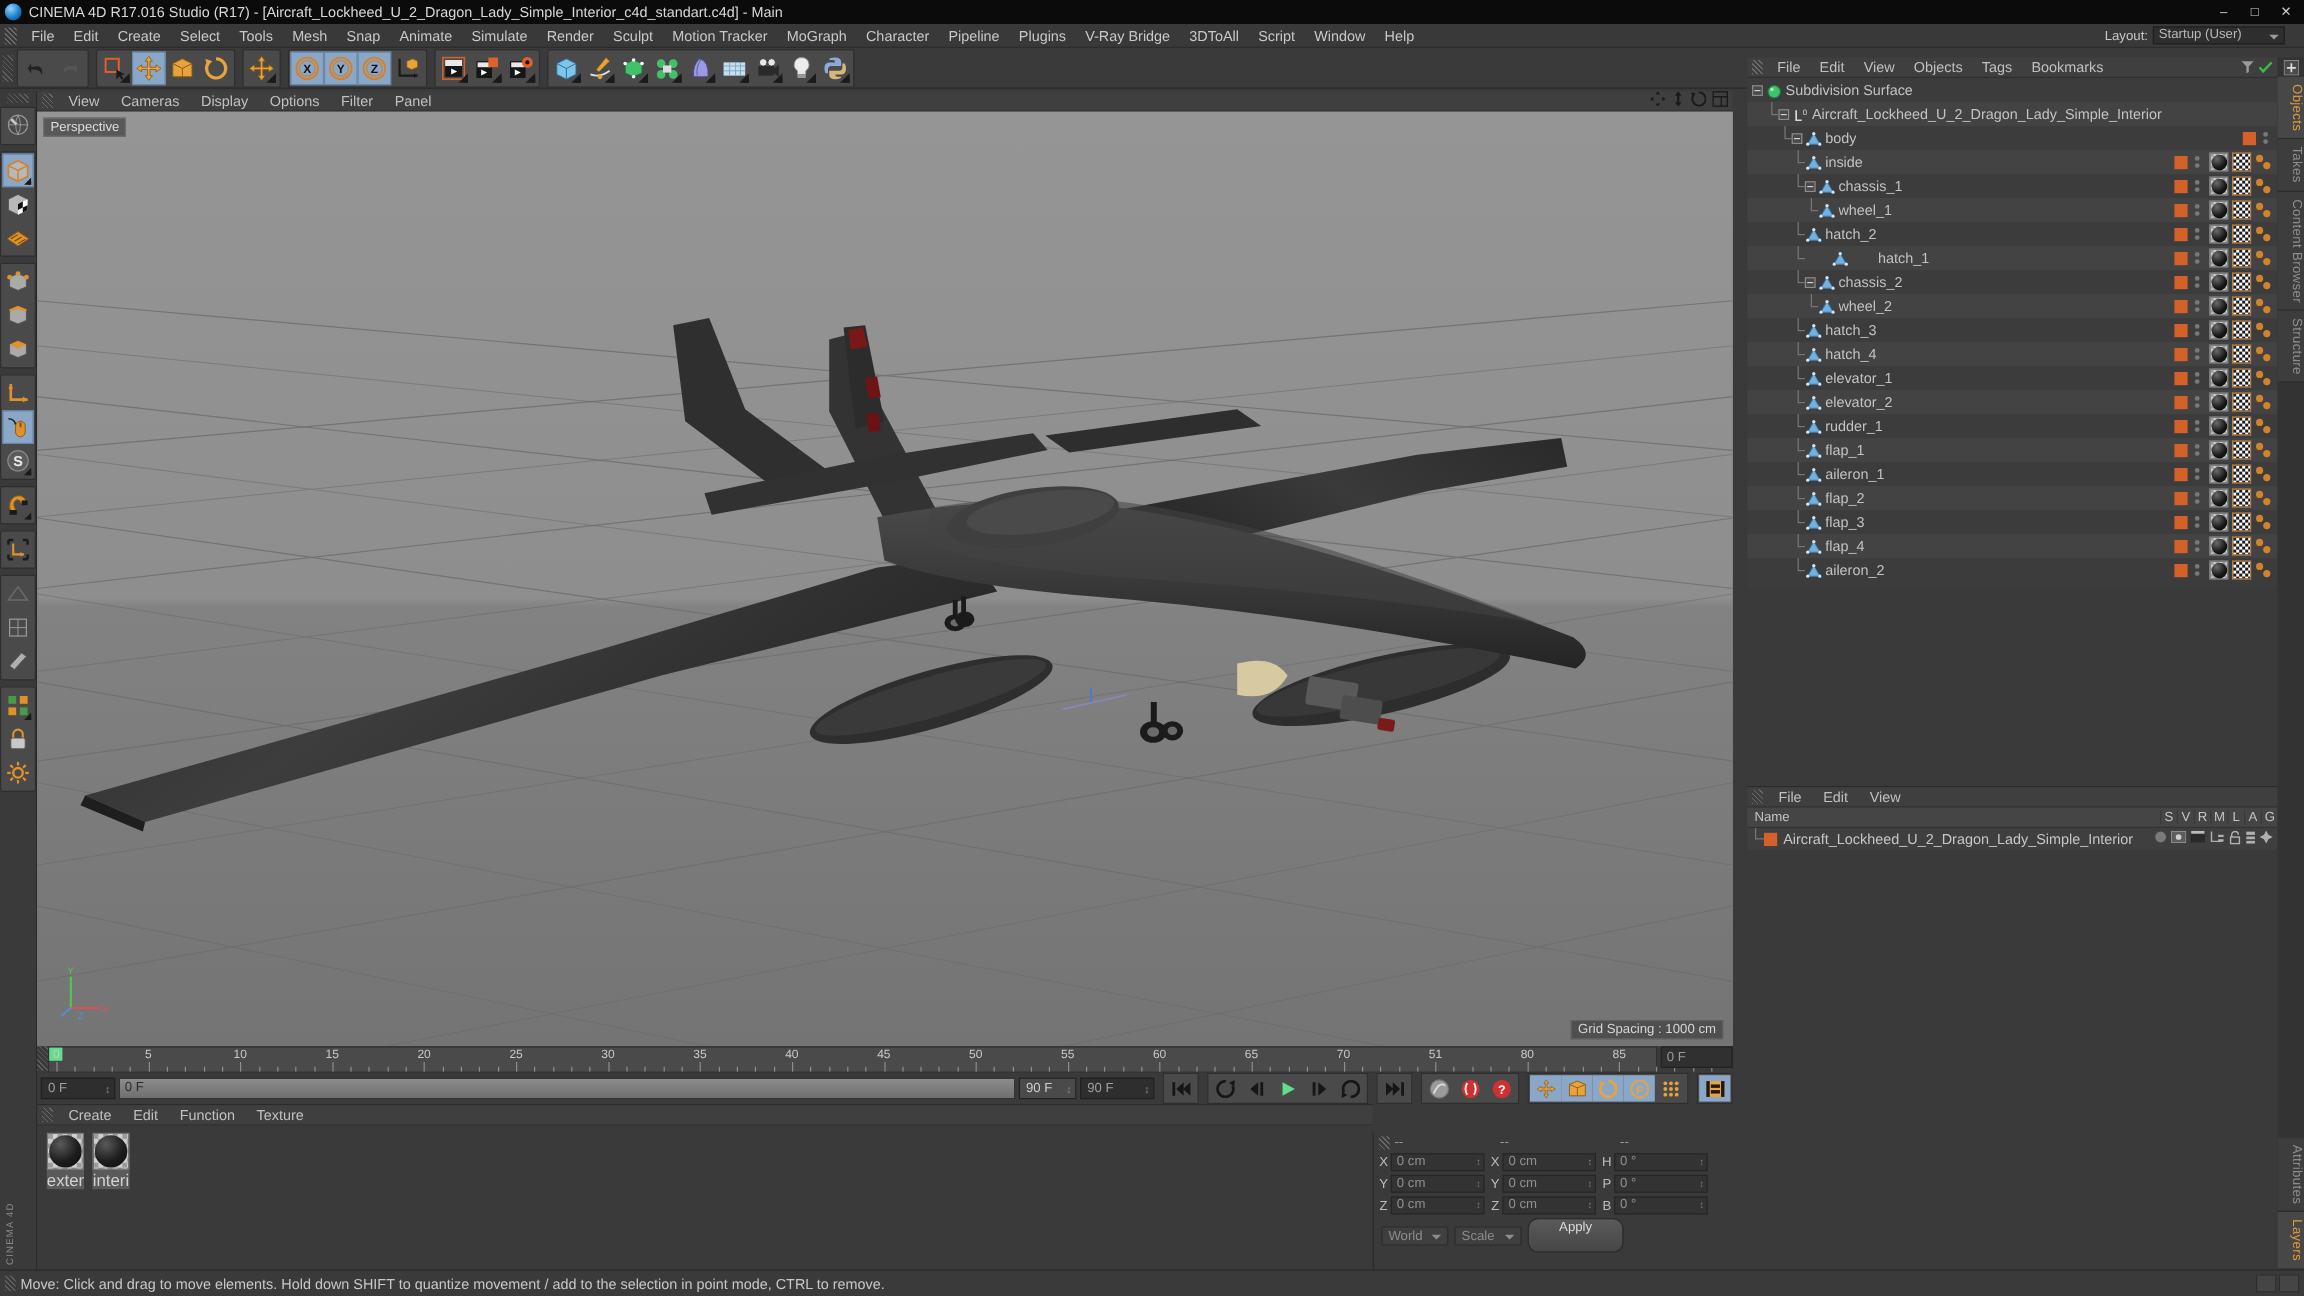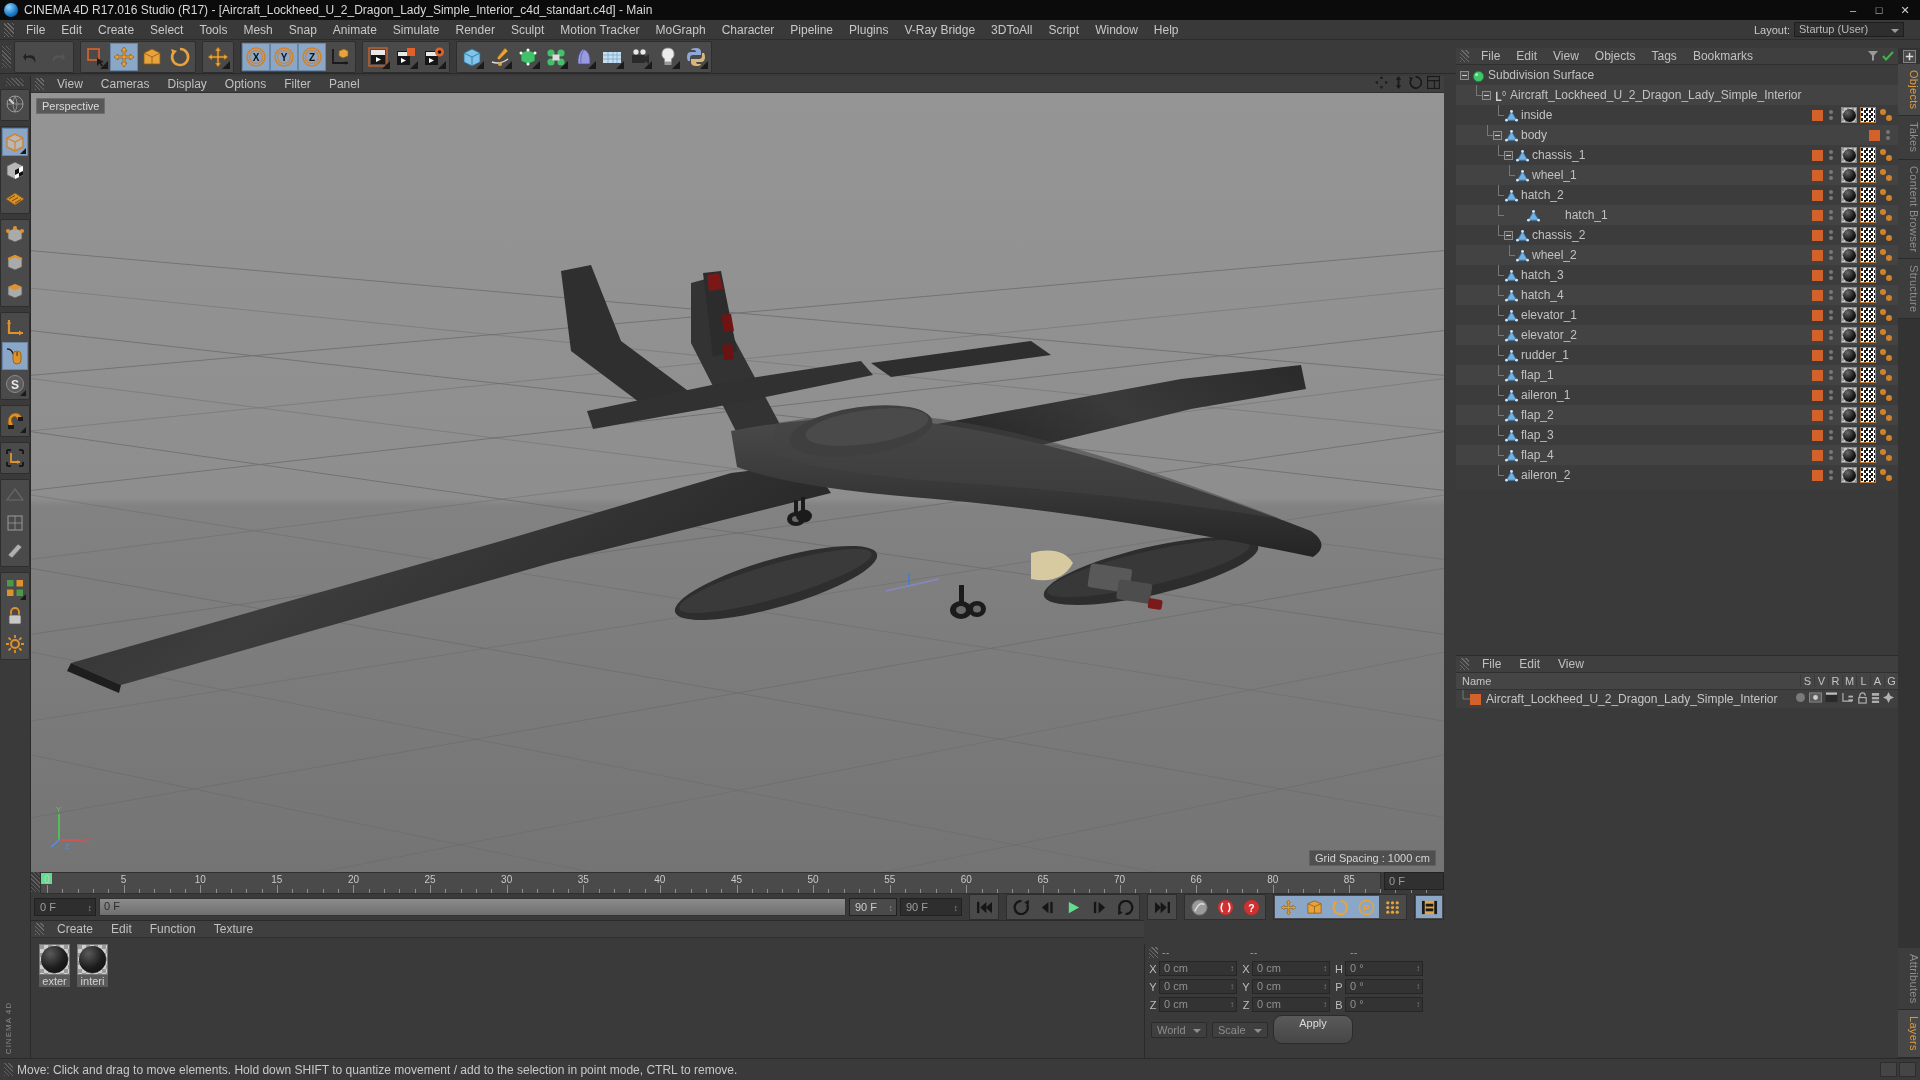--- a/index.html
+++ b/index.html
@@ -110,21 +110,21 @@
     background-image:repeating-linear-gradient(45deg,#6b6b6b 0 1px,transparent 1px 3px); }
   .matmenu a { color:#c0c0c0; padding:1px 9px; font-size:12px; text-decoration:none; }
   .matbody { position:absolute; left:0; top:17px; right:0; bottom:0; background:#3a3a3a; padding:6px 0 0 8px;
     display:flex; gap:7px; align-items:flex-start; }
   .matitem { width:31px; }
   .matsphere { width:31px;height:31px; border:1px solid #777;
     background:repeating-conic-gradient(#cfcfcf 0 25%, #9a9a9a 0 50%) 0 0/8px 8px;
     display:flex;align-items:center;justify-content:center; }
   .matsphere i { width:27px;height:27px;border-radius:50%;display:block;
     background:radial-gradient(circle at 34% 28%, #5a5a5a, #1d1d1d 55%, #0b0b0b); }
-  .matname { font-size:11px; color:#d2d2d2; background:#5a5a5a; text-align:center;
+  .matname { font-size:14px; color:#d2d2d2; background:#5a5a5a; text-align:center;
     width:31px; overflow:hidden; white-space:nowrap; }
 
   
   .coord { position:absolute; left:1144px; top:944px; width:300px; height:114px; background:#3a3a3a;
     border-left:1px solid #2a2a2a; }
   .coordhdr { height:16px; display:flex; align-items:center; color:#9a9a9a; font-size:11px; }
   .coordhdr .grip { width:9px;height:11px;margin:0 4px;
     background-image:repeating-linear-gradient(45deg,#6b6b6b 0 1px,transparent 1px 3px); }
   .coordhdr span { display:inline-block; }
   .crow { display:flex; align-items:center; height:17px; margin-bottom:1px; padding-left:2px; }
@@ -819,21 +819,21 @@
         <div class="lbl" style="left: 389.056px;">25</div>
         <div class="lbl" style="left: 465.667px;">30</div>
         <div class="lbl" style="left: 542.278px;">35</div>
         <div class="lbl" style="left: 618.889px;">40</div>
         <div class="lbl" style="left: 695.5px;">45</div>
         <div class="lbl" style="left: 772.111px;">50</div>
         <div class="lbl" style="left: 848.722px;">55</div>
         <div class="lbl" style="left: 925.333px;">60</div>
         <div class="lbl" style="left: 1001.94px;">65</div>
         <div class="lbl" style="left: 1078.56px;">70</div>
-        <div class="lbl" style="left: 1155.17px;">66</div>
+        <div class="lbl" style="left: 1155.17px;">51</div>
         <div class="lbl" style="left: 1231.78px;">80</div>
         <div class="lbl" style="left: 1308.39px;">85</div>
         <div class="lbl" style="left: 1385px;">90</div>
       </div>
     <div class="tlfield">0 F</div>
   </div>
 
   <div class="transport">
     <div class="numfield" style="width:62px;">0 F</div>
     <div class="greenbar">
@@ -1072,20 +1072,40 @@
             <div class="exp"></div>
             <span class="tri"><svg width="13" height="13" viewBox="0 0 14 14">
                 <path d="M3 2 V11 H8" stroke="#d8d8d8" stroke-width="1.5" fill="none"></path>
                 <text x="9" y="6" font-size="7" font-family="Liberation Sans" fill="#d8d8d8">0</text>
               </svg></span>
             <span style="overflow: hidden; text-overflow: clip;">Aircraft_Lockheed_U_2_Dragon_Lady_Simple_Interior</span>
           </div>
           <div class="otags"></div>
         </div>
         <div class="orow">
+          <div class="tree" style="padding-left: 26px;">
+            <div class="elbow"></div>
+            <div class="exp"></div>
+            <span class="tri"><svg width="13" height="12" viewBox="0 0 14 13">
+                <path d="M7 1.5 L12.5 11 H1.5 Z" fill="#74b0e0" stroke="#3d7fb5" stroke-width="0.9"></path>
+                <circle cx="7" cy="1.5" r="1.5" fill="#cfe6f8"></circle>
+                <circle cx="12.5" cy="11" r="1.5" fill="#cfe6f8"></circle>
+                <circle cx="1.5" cy="11" r="1.5" fill="#cfe6f8"></circle>
+              </svg></span>
+            <span style="overflow: hidden; text-overflow: clip;">body</span>
+          </div>
+          <div class="otags">
+            <div class="layerchip"></div>
+            <div class="dots2">
+              <i></i>
+              <i></i>
+            </div>
+          </div>
+        </div>
+        <div class="orow">
           <div class="tree" style="padding-left: 37px;">
             <div class="elbow"></div>
             <span class="tri"><svg width="13" height="12" viewBox="0 0 14 13">
                 <path d="M7 1.5 L12.5 11 H1.5 Z" fill="#74b0e0" stroke="#3d7fb5" stroke-width="0.9"></path>
                 <circle cx="7" cy="1.5" r="1.5" fill="#cfe6f8"></circle>
                 <circle cx="12.5" cy="11" r="1.5" fill="#cfe6f8"></circle>
                 <circle cx="1.5" cy="11" r="1.5" fill="#cfe6f8"></circle>
               </svg></span>
             <span style="overflow: hidden; text-overflow: clip;">inside</span>
           </div>
@@ -1095,40 +1115,20 @@
               <i></i>
               <i></i>
             </div>
             <div class="tagi tagmat">
               <i></i>
             </div>
             <div class="tagi taguvw"></div>
             <div class="tagi tagphong">
               <i style="left:1px;top:2px;"></i>
               <i style="left:7px;top:8px;"></i>
-            </div>
-          </div>
-        </div>
-        <div class="orow">
-          <div class="tree" style="padding-left: 26px;">
-            <div class="elbow"></div>
-            <div class="exp"></div>
-            <span class="tri"><svg width="13" height="12" viewBox="0 0 14 13">
-                <path d="M7 1.5 L12.5 11 H1.5 Z" fill="#74b0e0" stroke="#3d7fb5" stroke-width="0.9"></path>
-                <circle cx="7" cy="1.5" r="1.5" fill="#cfe6f8"></circle>
-                <circle cx="12.5" cy="11" r="1.5" fill="#cfe6f8"></circle>
-                <circle cx="1.5" cy="11" r="1.5" fill="#cfe6f8"></circle>
-              </svg></span>
-            <span style="overflow: hidden; text-overflow: clip;">body</span>
-          </div>
-          <div class="otags">
-            <div class="layerchip"></div>
-            <div class="dots2">
-              <i></i>
-              <i></i>
             </div>
           </div>
         </div>
         <div class="orow">
           <div class="tree" style="padding-left: 37px;">
             <div class="elbow"></div>
             <div class="exp"></div>
             <span class="tri"><svg width="13" height="12" viewBox="0 0 14 13">
                 <path d="M7 1.5 L12.5 11 H1.5 Z" fill="#74b0e0" stroke="#3d7fb5" stroke-width="0.9"></path>
                 <circle cx="7" cy="1.5" r="1.5" fill="#cfe6f8"></circle>

